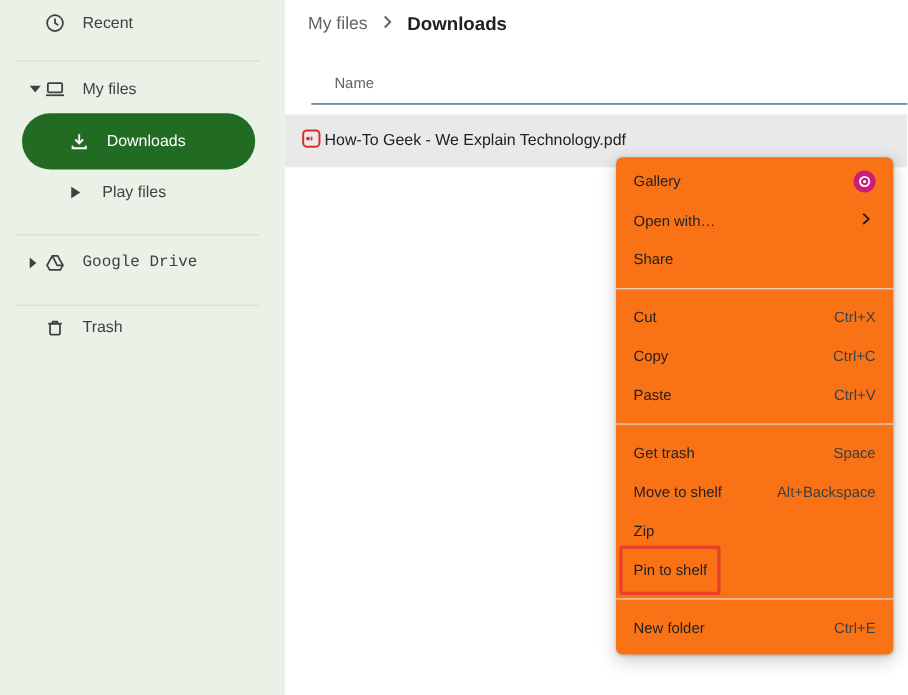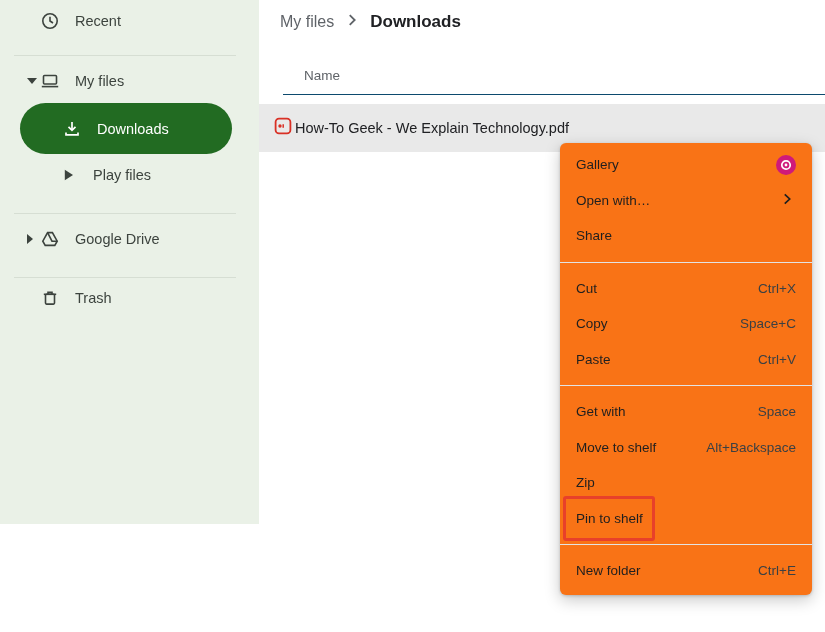--- a/index.html
+++ b/index.html
@@ -1,31 +1,31 @@
 <!DOCTYPE html>
 <html><head>
 <meta charset="utf-8">
 <style>
   * { margin:0; padding:0; box-sizing:border-box; }
   html,body { width:825px; height:632px; overflow:hidden; background:#fff;
               font-family:"Liberation Sans", sans-serif; }
   .app { position:relative; width:825px; height:632px; }
 
   
-  .sidebar { position:absolute; left:0; top:0; width:259px; height:524px;
+  .sidebar { position:absolute; left:0; top:0; width:259px; height:632px;
              background:#eaf1e7; }
   .side-row { position:absolute; left:0; width:236px; height:38px;
               display:flex; align-items:center; gap:15px; padding-left:40px;
               color:#3c433e; font-size:14.5px; cursor:pointer; }
   .side-row .icon { width:20px; height:20px; flex:0 0 20px; display:flex;
                     align-items:center; justify-content:center; }
   .row-recent   { top:1px;  height:40px; }
   .row-myfiles  { top:62px; }
   .row-playfiles{ top:156px; padding-left:58px; }
-  .row-drive    { top:220px; }
+  .row-drive    { top:220px;font-family:Liberation Mono, monospace; }
   .row-trash    { top:279px; }
   .expander { position:absolute; left:27px; top:50%; transform:translateY(-50%); }
   .tri-down { width:0; height:0; border-left:5px solid transparent;
               border-right:5px solid transparent; border-top:6px solid #3c433e; }
   .tri-right{ width:0; height:0; border-top:5px solid transparent;
               border-bottom:5px solid transparent; border-left:6px solid #3c433e; }
   .side-divider { position:absolute; left:14px; width:222px; height:0;
                   border-top:1px solid #d6ded3; }
   .div-1 { top:55px; } .div-2 { top:213px; } .div-3 { top:277px; }
   .pill { position:absolute; left:20px; top:103px; width:212px; height:51px;
@@ -194,32 +194,32 @@
 
     <div class="menu-divider"></div>
 
     <div class="menu-item">
       <span>Cut</span>
       <span class="shortcut">Ctrl+X</span>
     </div>
 
     <div class="menu-item">
       <span>Copy</span>
-      <span class="shortcut">Space+C</span>
+      <span class="shortcut">Ctrl+C</span>
     </div>
 
     <div class="menu-item">
       <span>Paste</span>
       <span class="shortcut">Ctrl+V</span>
     </div>
 
     <div class="menu-divider"></div>
 
     <div class="menu-item">
-      <span>Get with</span>
+      <span>Get trash</span>
       <span class="shortcut">Space</span>
     </div>
 
 
     <div class="menu-item">
       <span>Move to shelf</span>
       <span class="shortcut">Alt+Backspace</span>
     </div>
 
     <div class="menu-item">

